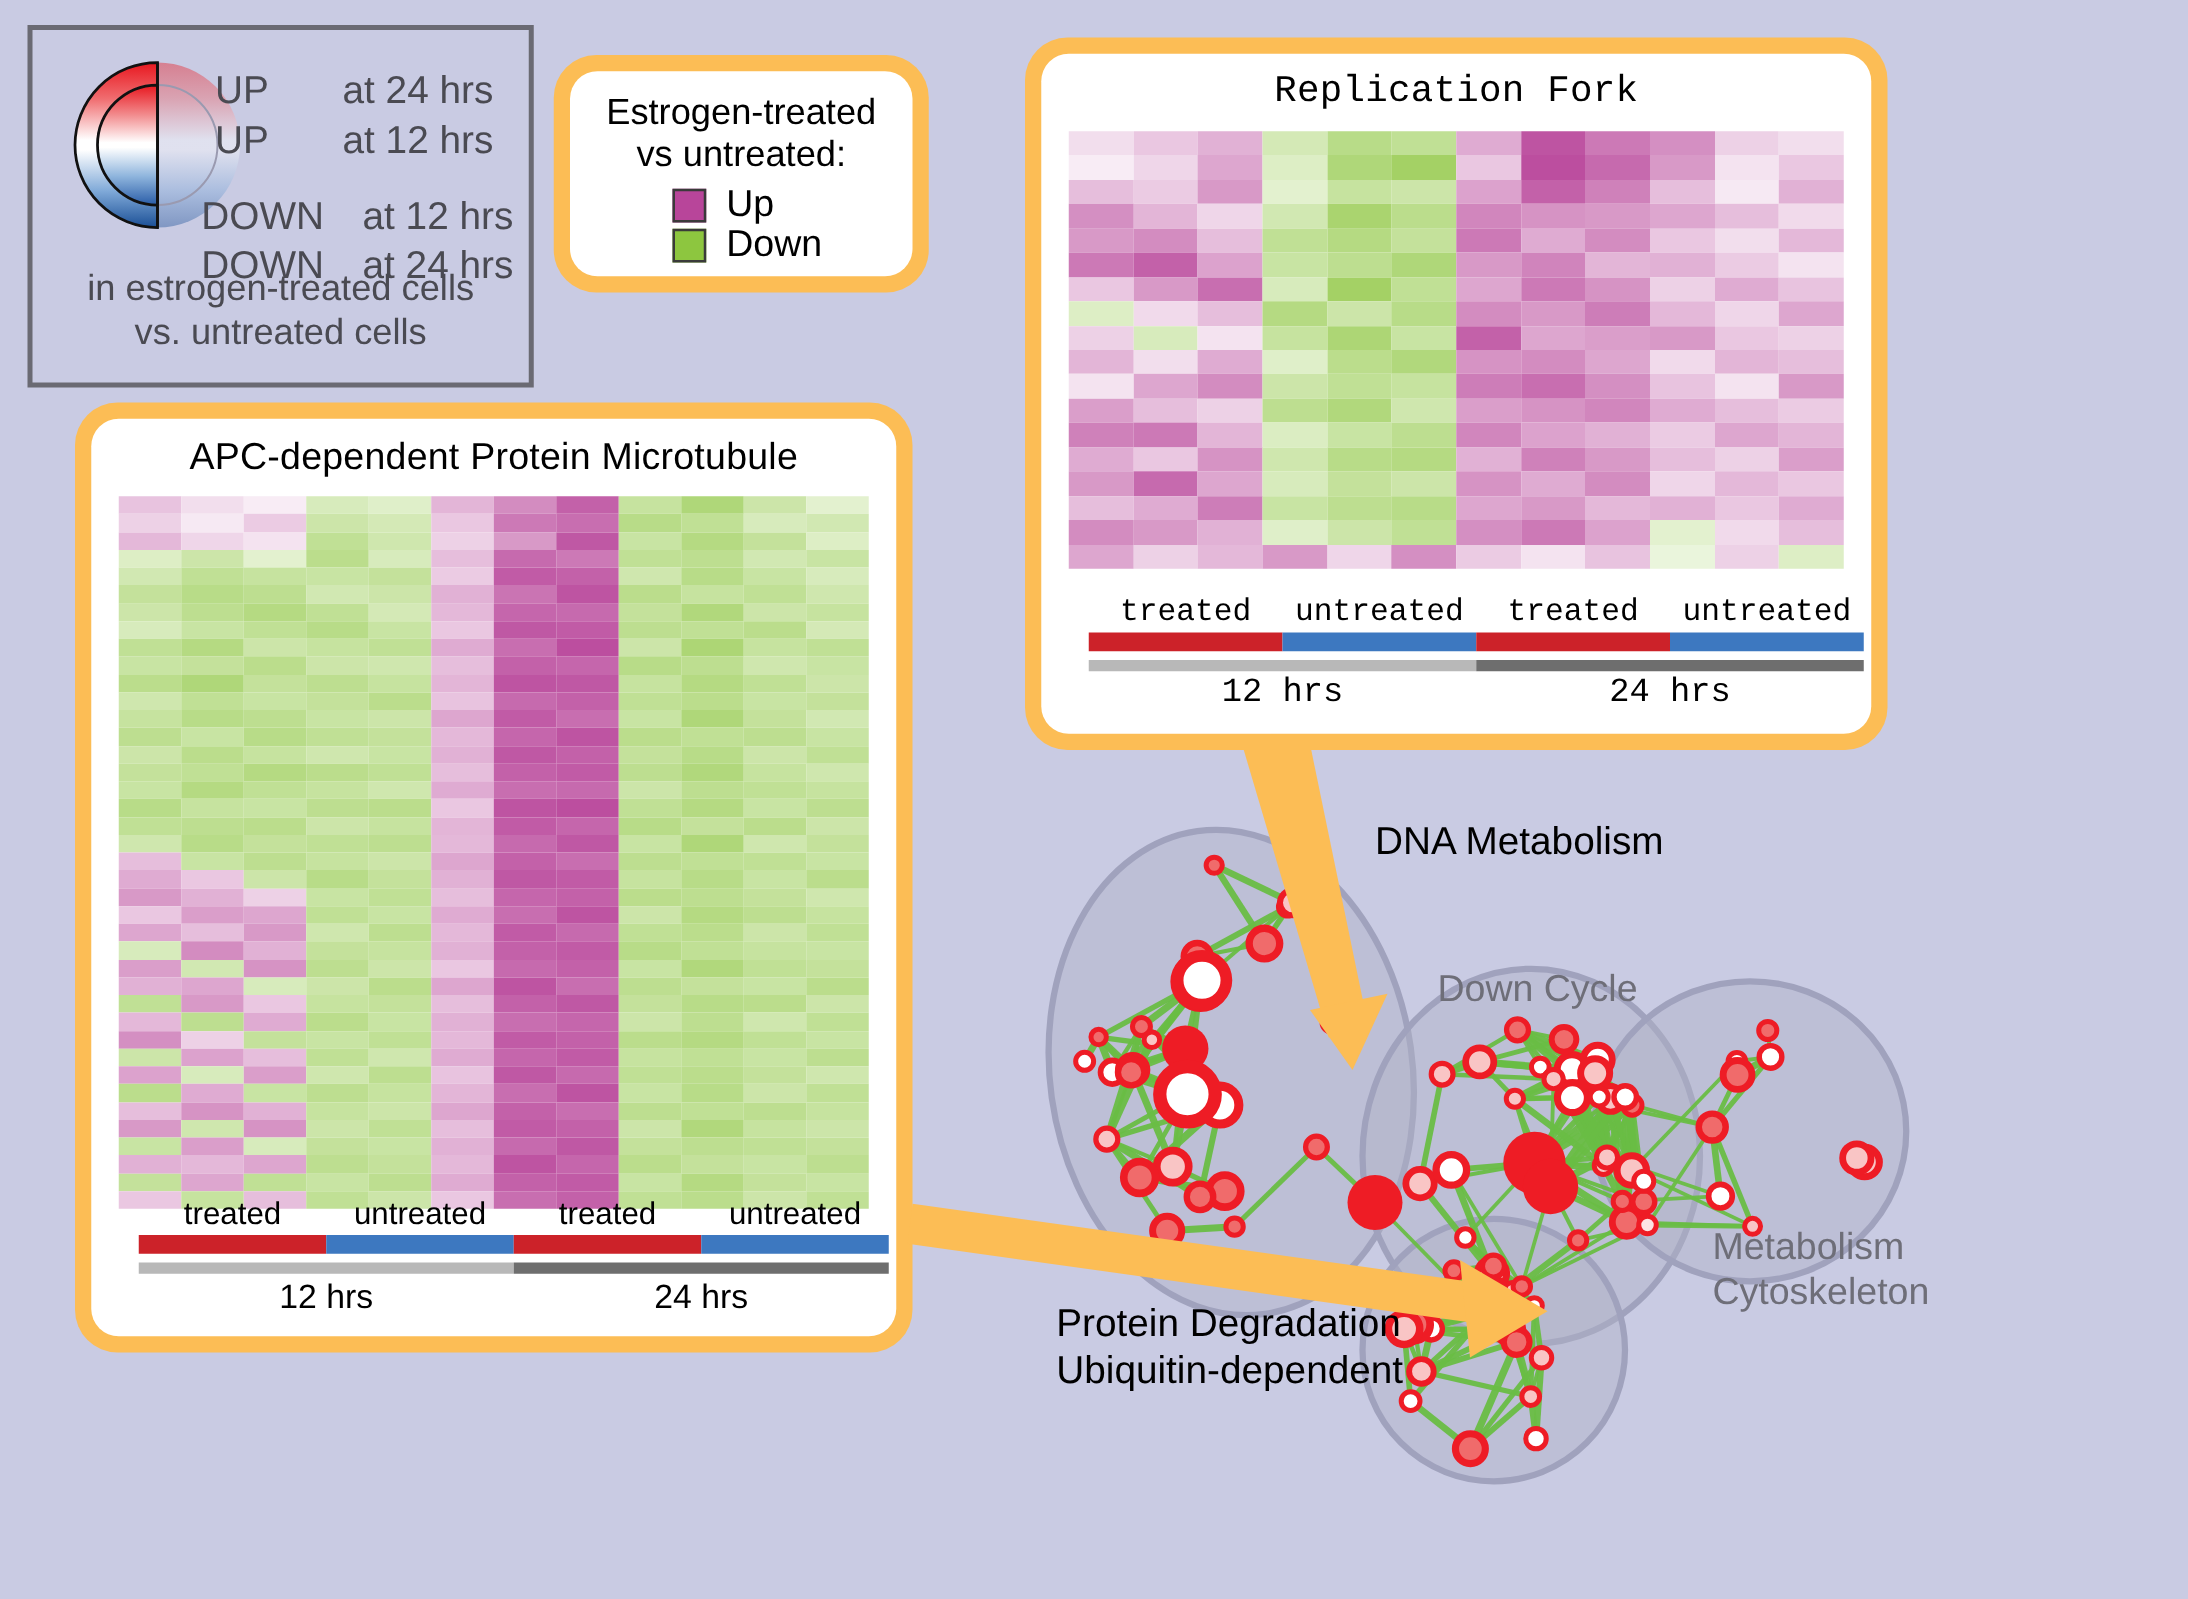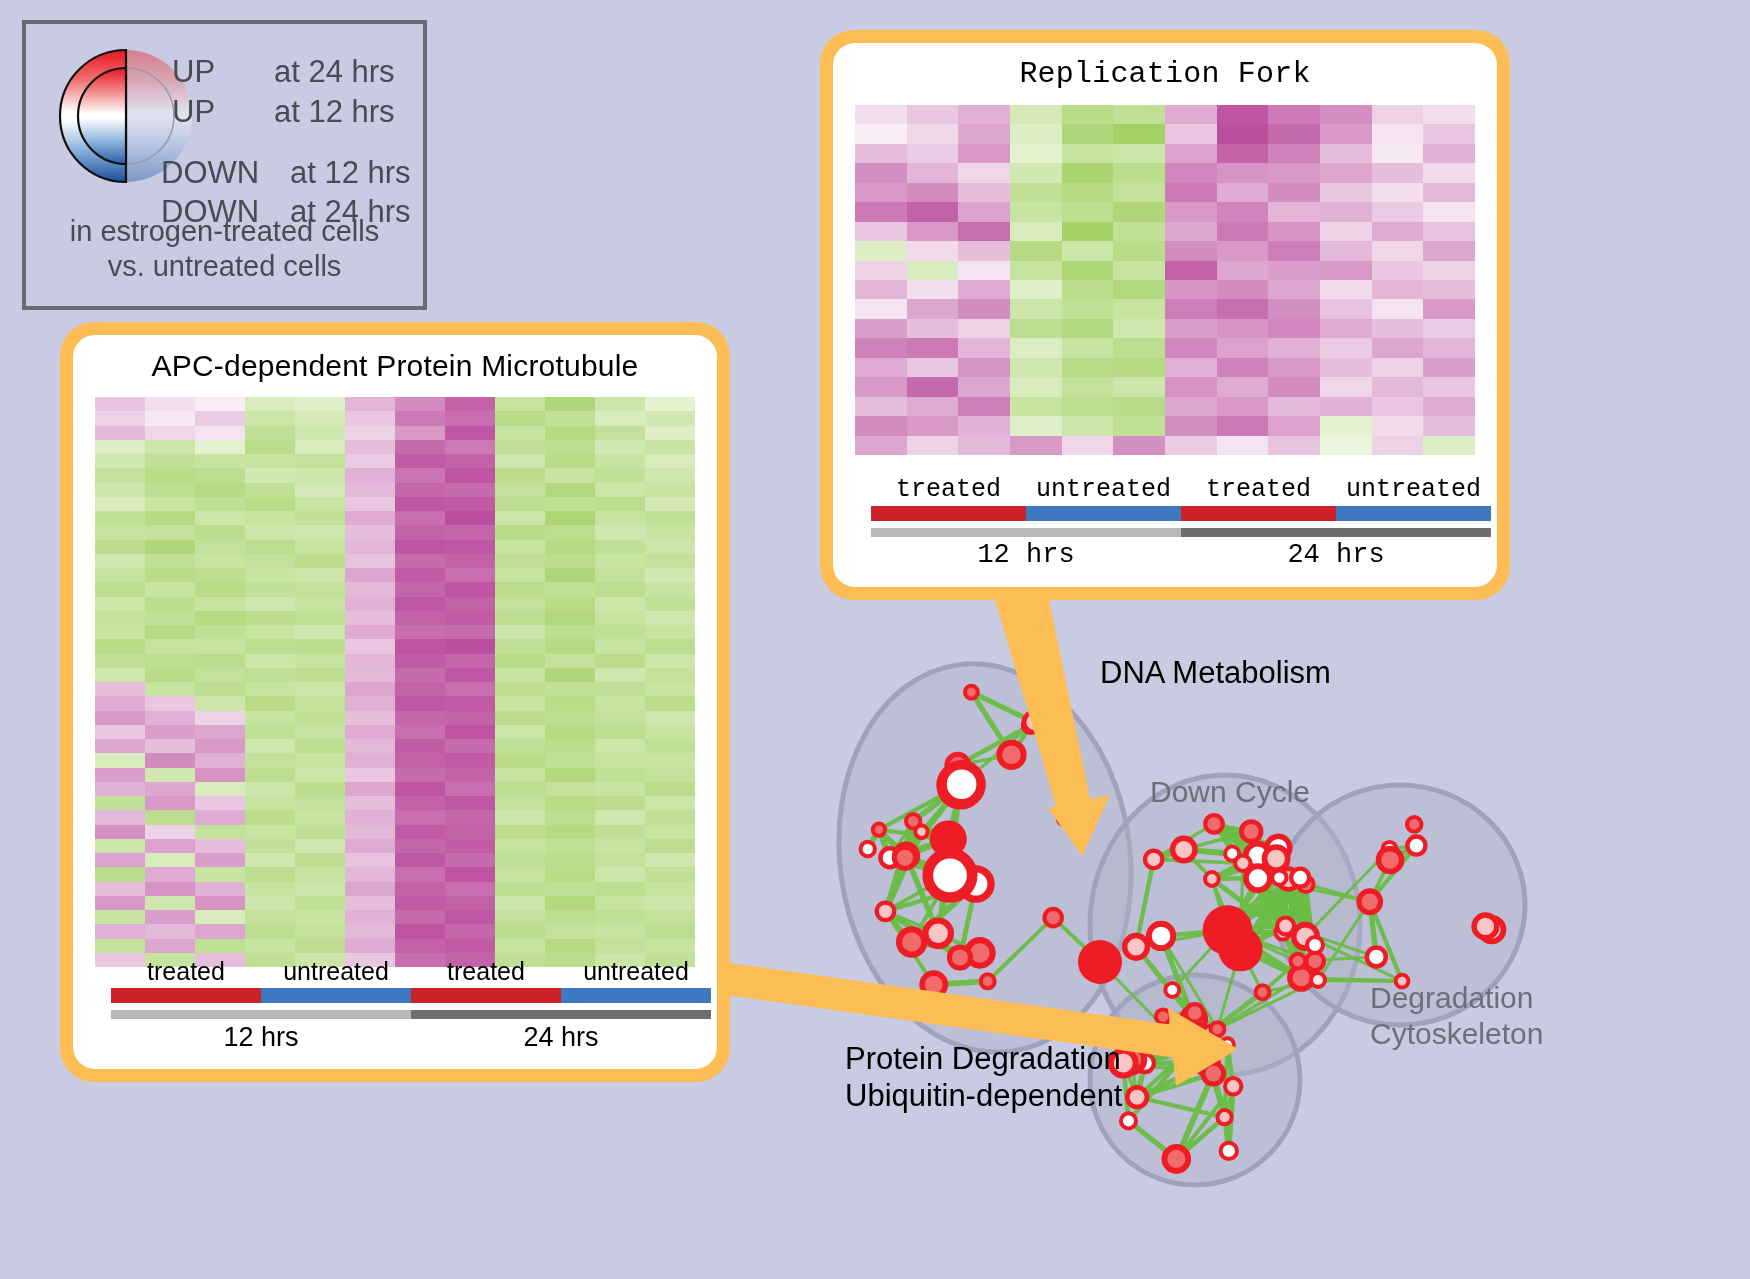--- a/index.html
+++ b/index.html
@@ -117,20 +117,38 @@
 
     <div class="key-lab" style="left:135px;top:170px;">DOWN</div>
     <div class="key-row" style="left:264px;top:170px;">at 24 hrs</div>
 
     <div id="keyfoot">
       <div>in estrogen-treated cells</div>
       <div>vs. untreated cells</div>
     </div>
   </div>
 
+  <div class="opanel" id="legendpanel">
+    <div class="inner">
+      <div class="leg-title">
+        <div>Estrogen-treated</div>
+        <div>vs untreated:</div>
+      </div>
+      <div class="leg-rows">
+        <div class="leg-row">
+          <i class="swatch" style="background:#b8459a"></i>
+          <span>Up</span>
+        </div>
+        <div class="leg-row">
+          <i class="swatch" style="background:#8dc63f"></i>
+          <span>Down</span>
+        </div>
+      </div>
+    </div>
+  </div>
 
   <div class="opanel" id="repfork">
     <div class="inner" style="padding:14px 22px 0 22px;font-family:Liberation Mono, monospace;">
       <div class="ptitle">Replication Fork</div>
       <div class="hm" id="hm-rep" style="margin-top: 14px; height: 350px; grid-template-columns: repeat(12, 1fr); grid-template-rows: repeat(18, 1fr);">
           <div style="background: rgb(242, 222, 237);"></div>
           <div style="background: rgb(234, 199, 225);"></div>
           <div style="background: rgb(225, 177, 213);"></div>
           <div style="background: rgb(212, 233, 182);"></div>
           <div style="background: rgb(184, 220, 136);"></div>
@@ -1233,21 +1251,21 @@
           <circle cx="463.2026057045839" cy="486.2671902300257" r="8.184908987109042" fill="#f9c5c5" stroke="#ee1c25" stroke-width="4"></circle>
           <circle cx="330" cy="362" r="22" fill="#ee1c25"></circle>
           <circle cx="545" cy="345" r="8" fill="#ffffff" stroke="#ee1c25" stroke-width="4"></circle>
           <circle cx="548" cy="380" r="7" fill="#fde3e3" stroke="#ee1c25" stroke-width="4"></circle>
         </g>
       </svg>
 
     <div class="clab" id="lab-dna">DNA Metabolism</div>
     <div class="clab" id="lab-cc">Down Cycle</div>
     <div class="clab" id="lab-mt">
-      <div>Degradation</div>
+      <div>Metabolism</div>
       <div>Cytoskeleton</div>
     </div>
     <div class="clab" id="lab-ub">
       <div>Protein Degradation</div>
       <div>Ubiquitin-dependent</div>
     </div>
   </div>
 
   <svg id="arrows" style="position:absolute;left:0;top:0;width:1750px;height:1279px;pointer-events:none;" viewBox="0 0 1750 1279">
 

